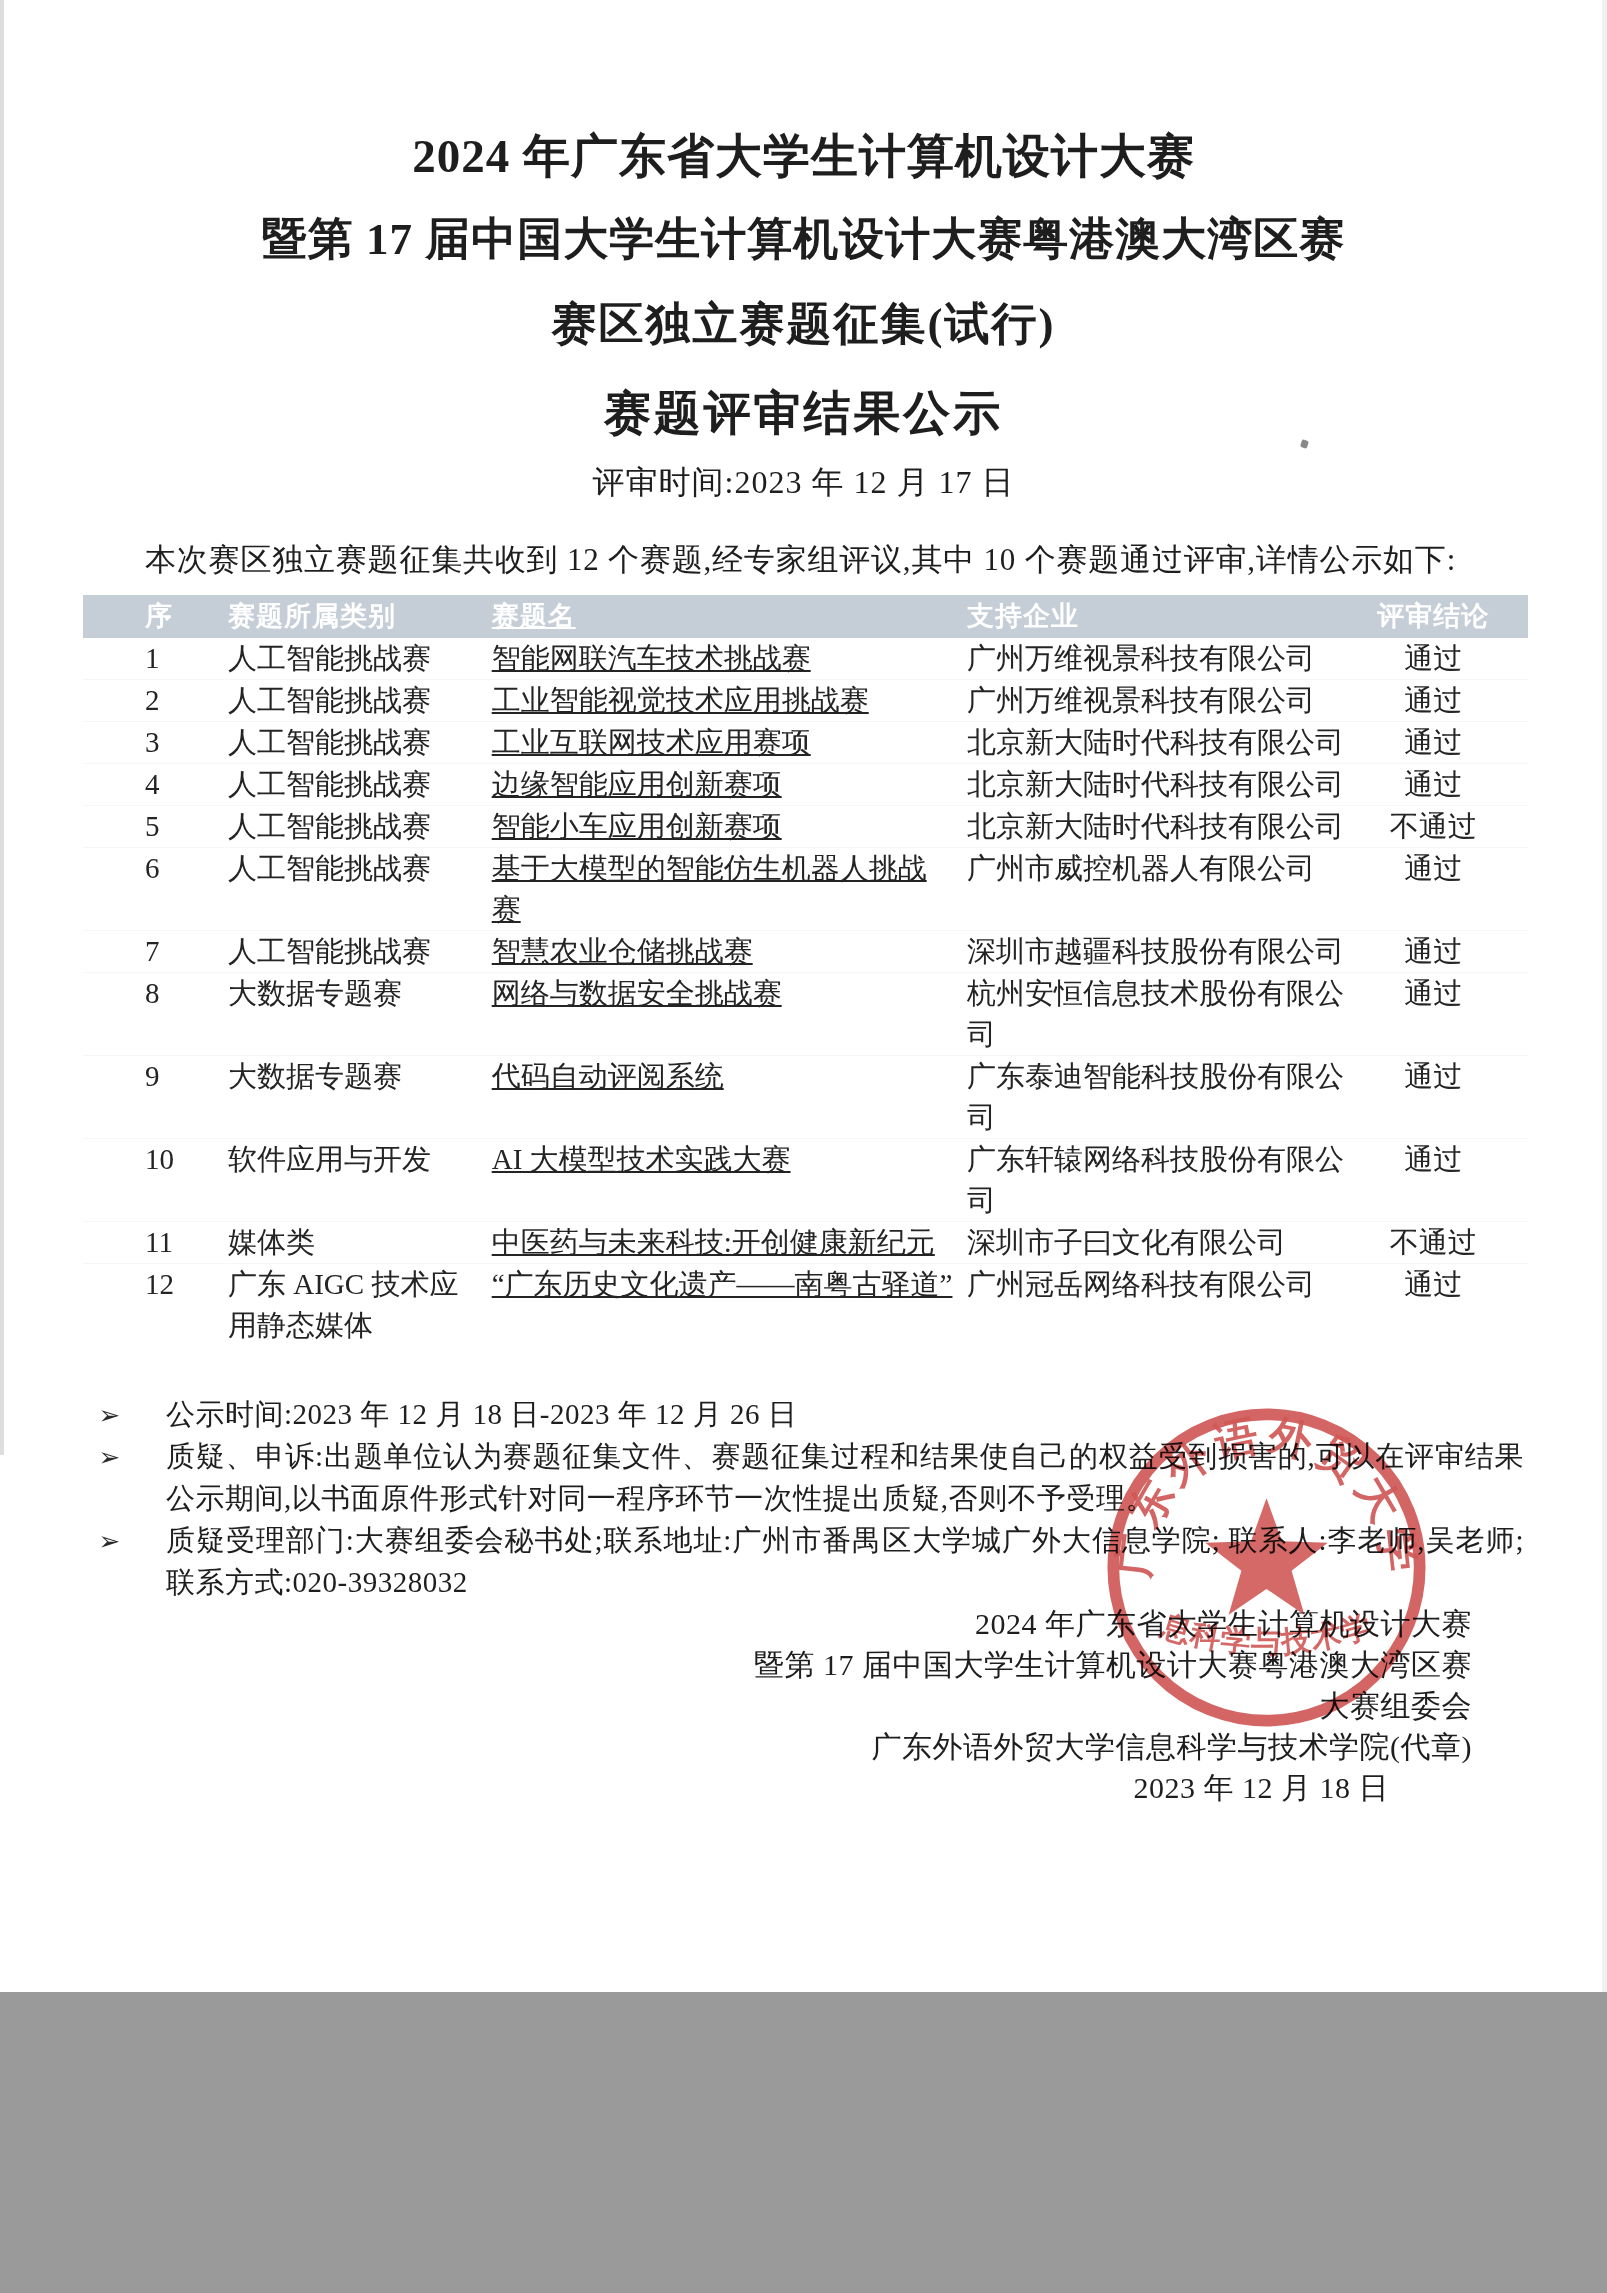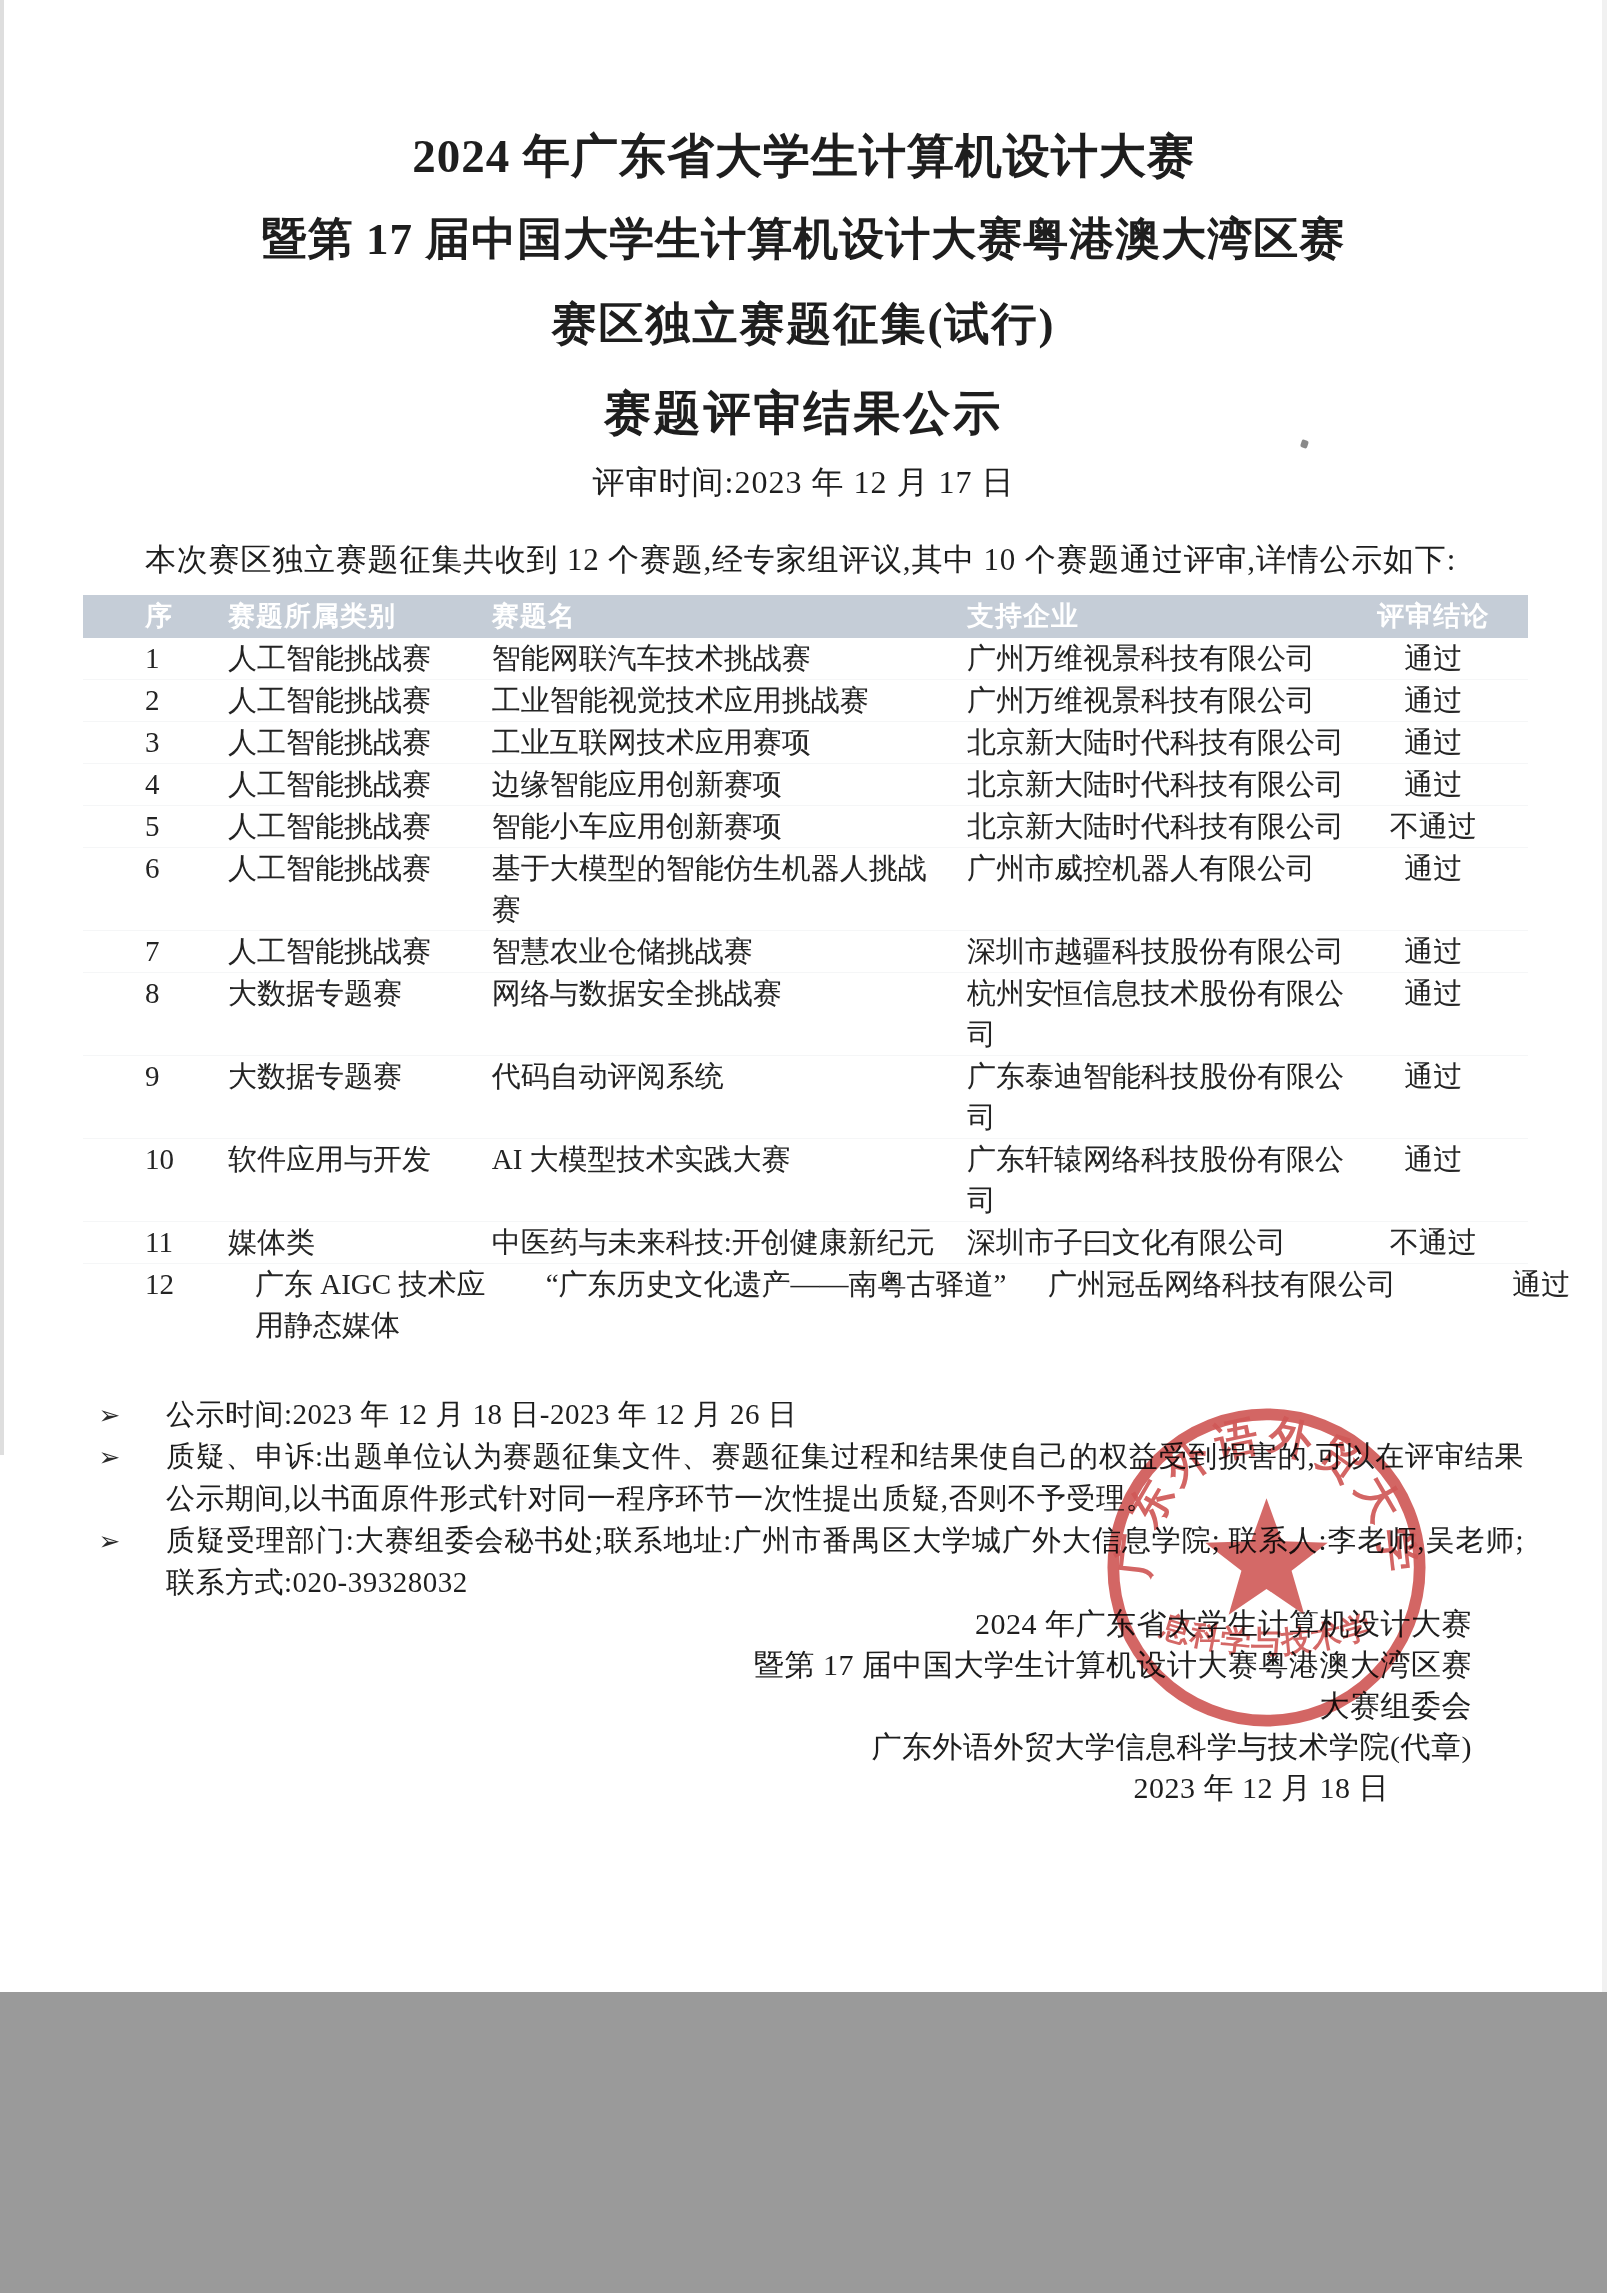--- a/index.html
+++ b/index.html
@@ -41,25 +41,25 @@
     font-family:"Liberation Sans","DejaVu Sans",sans-serif;
     font-weight:bold;
     font-size:27px;line-height:43px;height:43px;
     letter-spacing:1px;
   }
   .trow{
     font-size:29px;line-height:41px;
     color:#242424;
     border-bottom:1px solid rgba(130,140,150,0.08);
   }
-  .trow:last-child{border-bottom:none;gap:27px;}
+  .trow:last-child{border-bottom:none;}
   .c{padding:0;min-height:41px;}
   .c1{padding-left:62px;}
   .c2{padding-left:72px;padding-right:9.8px;}
-  .c3{padding-left:13.7px;padding-right:7.8px;}
+  .c3{padding-left:13.7px;padding-right:7.8px;text-decoration:underline;}
   .c4{padding-left:5.9px;padding-right:3.9px;}
   .c5{text-align:center;padding-right:23.4px;}
 
   .notices{margin:47px 83px 0 83px;list-style:none;padding:0;}
   .notice{position:relative;padding-left:83px;font-size:29px;line-height:42px;letter-spacing:0.5px;text-align:justify;}
   .notice .marker{position:absolute;left:15.6px;top:1px;font-size:26px;font-family:"DejaVu Sans","Liberation Sans",sans-serif;color:#2a2a2a;}
 
   .signature{margin:0 135px 0 auto;text-align:right;font-size:30px;line-height:41px;letter-spacing:0.5px;}
   .signature .sig-date{padding-right:83px;}
 

